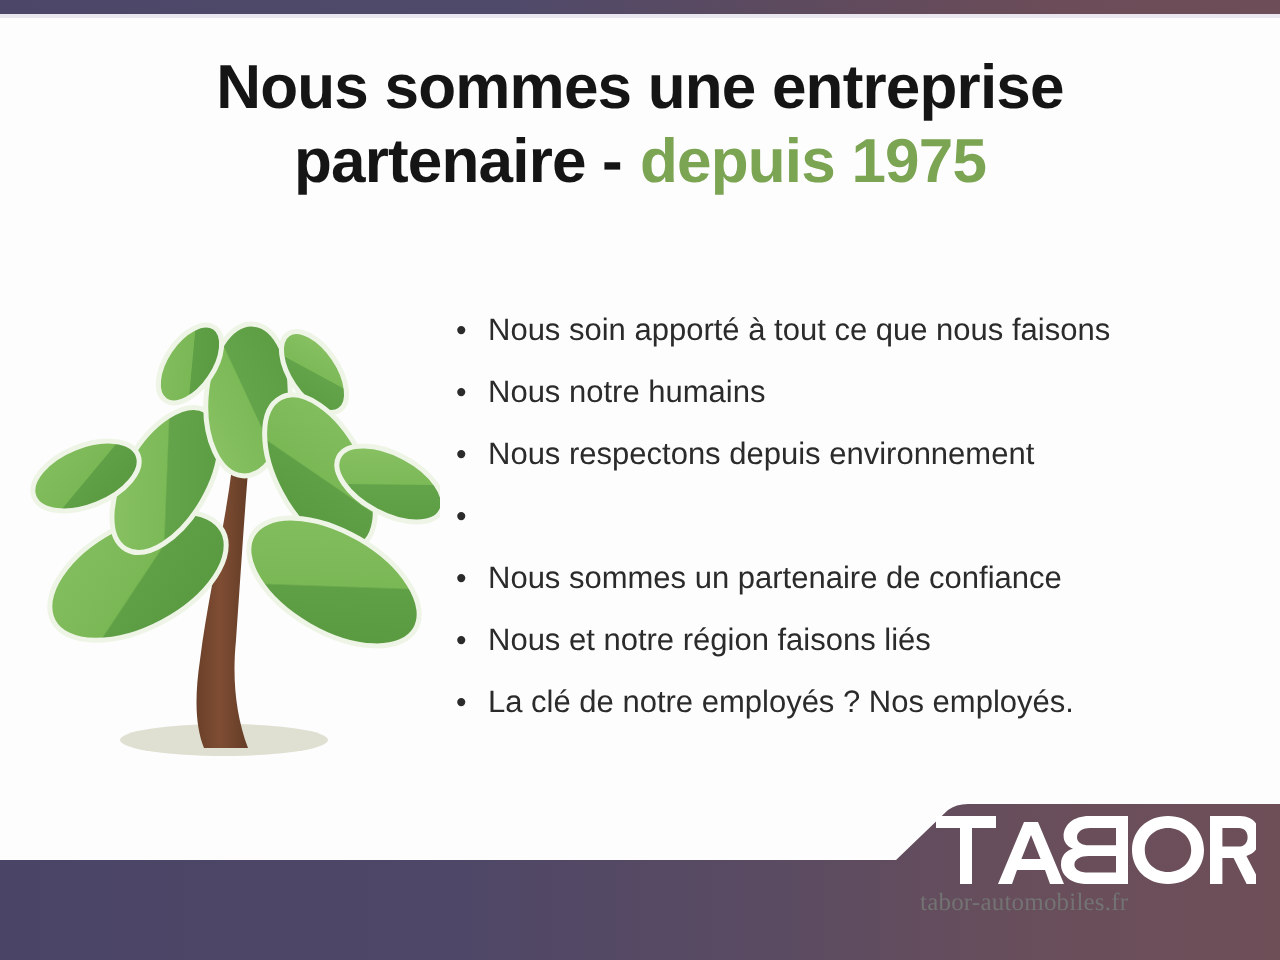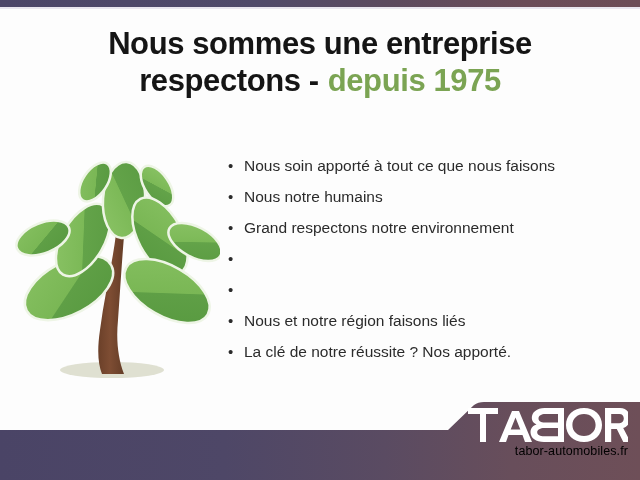--- a/index.html
+++ b/index.html
@@ -123,38 +123,39 @@
   #brand-logo {
     display: block;
     width: 160px;
     height: 34px;
     margin-left: auto;
   }
   #brand-url {
     display: block;
     margin-top: 2px;
     font-size: 12.5px;
-    color: #000000;
+    color: #737373;
     letter-spacing: 0.1px;
-    text-align: right;
+    text-align: left;
     white-space: nowrap;
+    font-family: Liberation Serif, serif;
   }
 </style>
 </head>
 <body>
 
 <div id="slide">
 
   <div id="top-bar"></div>
   <div id="top-bar-hairline"></div>
 
   <div id="heading">
     <span class="head-line">Nous sommes une entreprise</span>
     <span class="head-line">
-      <span>respectons -</span><span class="head-gap"></span><span class="head-accent">depuis 1975</span>
+      <span>partenaire -</span><span class="head-gap"></span><span class="head-accent">depuis 1975</span>
     </span>
   </div>
 
   <div id="tree-illustration">
     <svg viewBox="0 0 208 244" width="208" height="244">
       <defs>
         <linearGradient id="leafA" x1="0" y1="0" x2="1" y2="1">
           <stop offset="0%" stop-color="#86c061"></stop>
           <stop offset="52%" stop-color="#7ab755"></stop>
           <stop offset="53%" stop-color="#5f9f46"></stop>
@@ -227,39 +228,40 @@
       <span class="bullet-text">Nous soin apporté à tout ce que nous faisons</span>
     </div>
 
     <div class="bullet-row">
       <span class="bullet-dot">•</span>
       <span class="bullet-text">Nous notre humains</span>
     </div>
 
     <div class="bullet-row">
       <span class="bullet-dot">•</span>
-      <span class="bullet-text">Grand respectons notre environnement</span>
-    </div>
-
-    <div class="bullet-row">
-      <span class="bullet-dot">•</span>
-    </div>
-
-    <div class="bullet-row">
-      <span class="bullet-dot">•</span>
+      <span class="bullet-text">Nous respectons depuis environnement</span>
+    </div>
+
+    <div class="bullet-row">
+      <span class="bullet-dot">•</span>
+    </div>
+
+    <div class="bullet-row">
+      <span class="bullet-dot">•</span>
+      <span class="bullet-text">Nous sommes un partenaire de confiance</span>
     </div>
 
     <div class="bullet-row">
       <span class="bullet-dot">•</span>
       <span class="bullet-text">Nous et notre région faisons liés</span>
     </div>
 
     <div class="bullet-row">
       <span class="bullet-dot">•</span>
-      <span class="bullet-text">La clé de notre réussite ? Nos apporté.</span>
+      <span class="bullet-text">La clé de notre employés ? Nos employés.</span>
     </div>
 
   </div>
 
   <div id="footer">
     <svg id="footer-shape" viewBox="0 0 640 82" width="640" height="82" preserveAspectRatio="none">
       <defs>
         <linearGradient id="footGrad" x1="0" y1="0" x2="1" y2="0">
           <stop offset="0%" stop-color="#4a4466"></stop>
           <stop offset="35%" stop-color="#4e4767"></stop>

